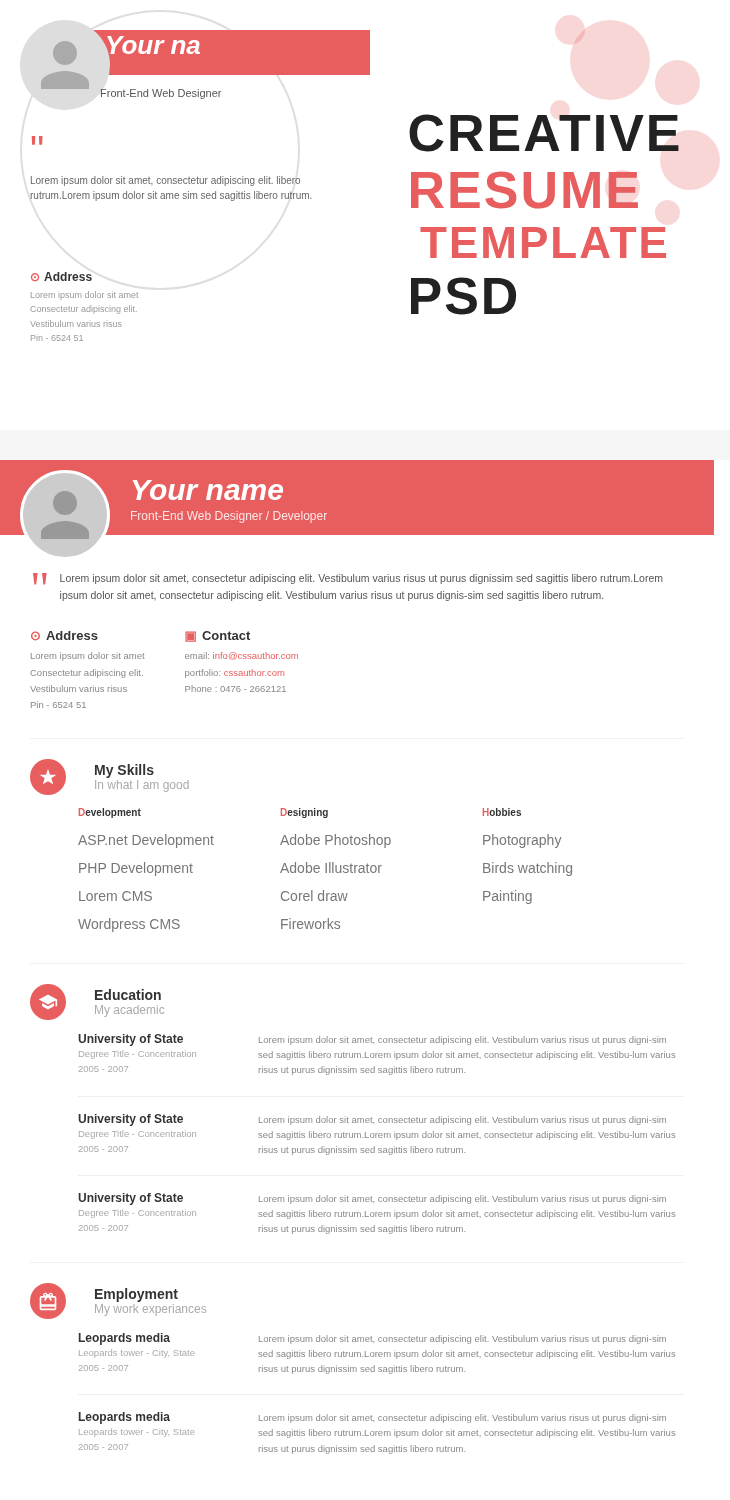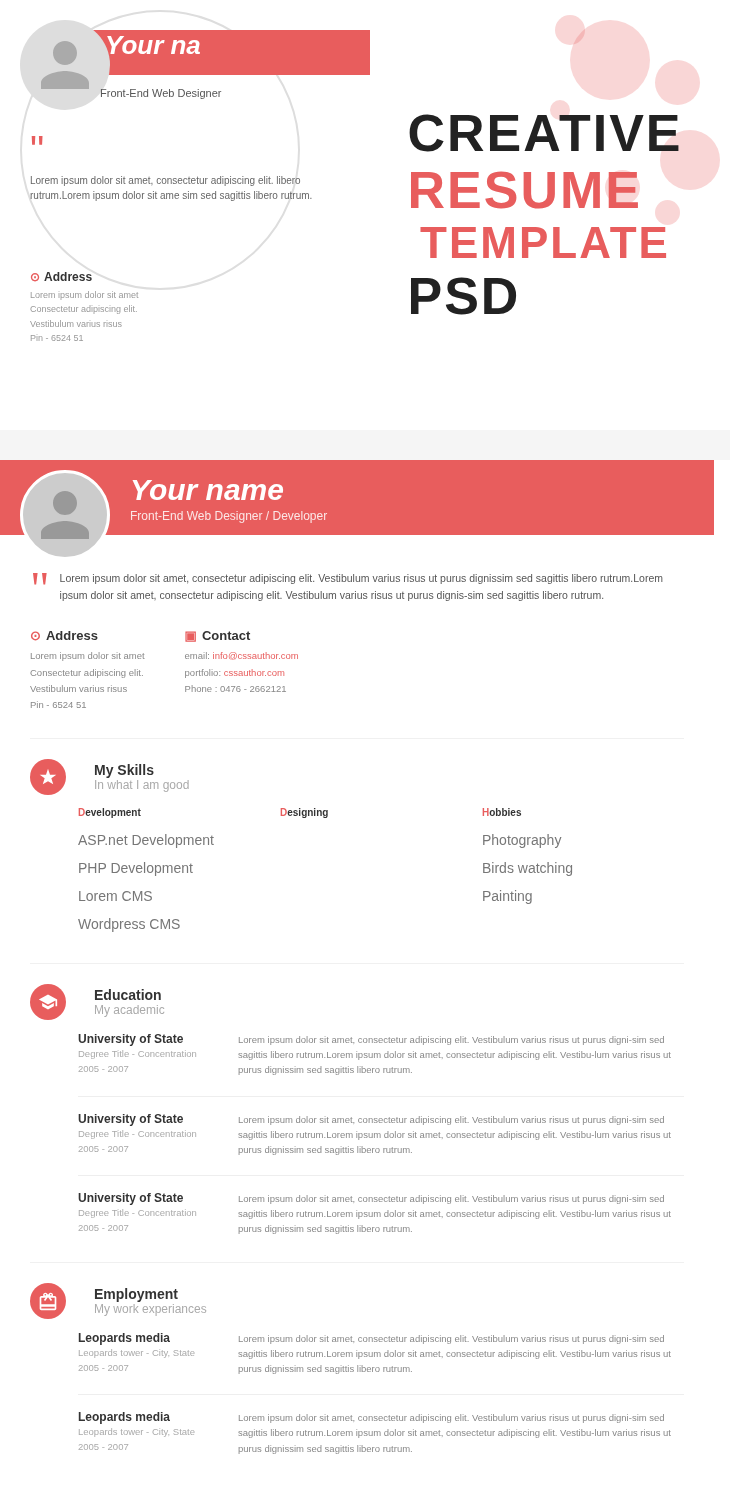--- a/index.html
+++ b/index.html
@@ -377,20 +377,21 @@
 
     .skill-col ul li {
       font-size: 14px;
       color: #777;
       line-height: 2;
     }
 
     
     .edu-row {
       display: flex;
+      gap: 20px;
       margin-bottom: 18px;
       padding-left: 48px;
     }
 
     .edu-left {
       width: 160px;
       flex-shrink: 0;
     }
 
     .edu-left h4 {
@@ -564,20 +565,26 @@
             <li>ASP.net Development</li>
             <li>PHP Development</li>
             <li>Lorem CMS</li>
             <li>Wordpress CMS</li>
           </ul>
         </div>
         <div class="skill-col">
           <h4>
             <span style="color:#e85d5d">D</span>esigning
           </h4>
+          <ul>
+            <li>Adobe Photoshop</li>
+            <li>Adobe Illustrator</li>
+            <li>Corel draw</li>
+            <li>Fireworks</li>
+          </ul>
         </div>
         <div class="skill-col">
           <h4>
             <span style="color:#e85d5d">H</span>obbies
           </h4>
           <ul>
             <li>Photography</li>
             <li>Birds watching</li>
             <li>Painting</li>
           </ul>

